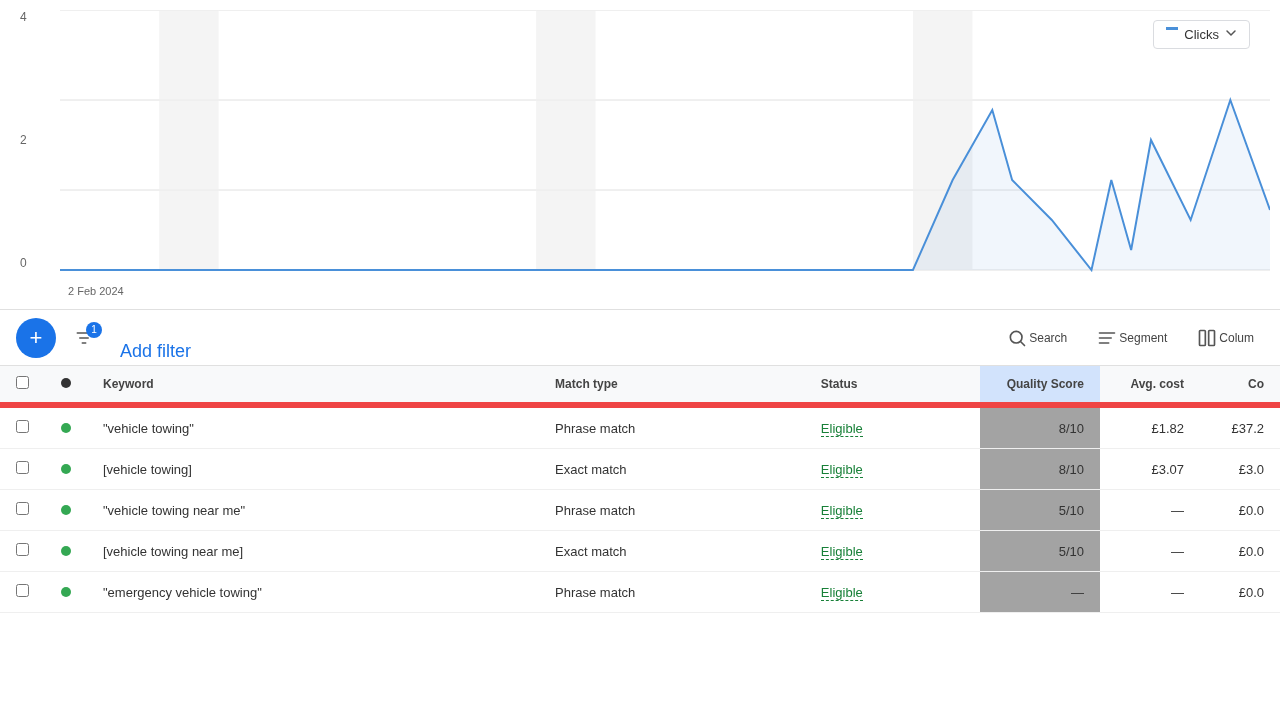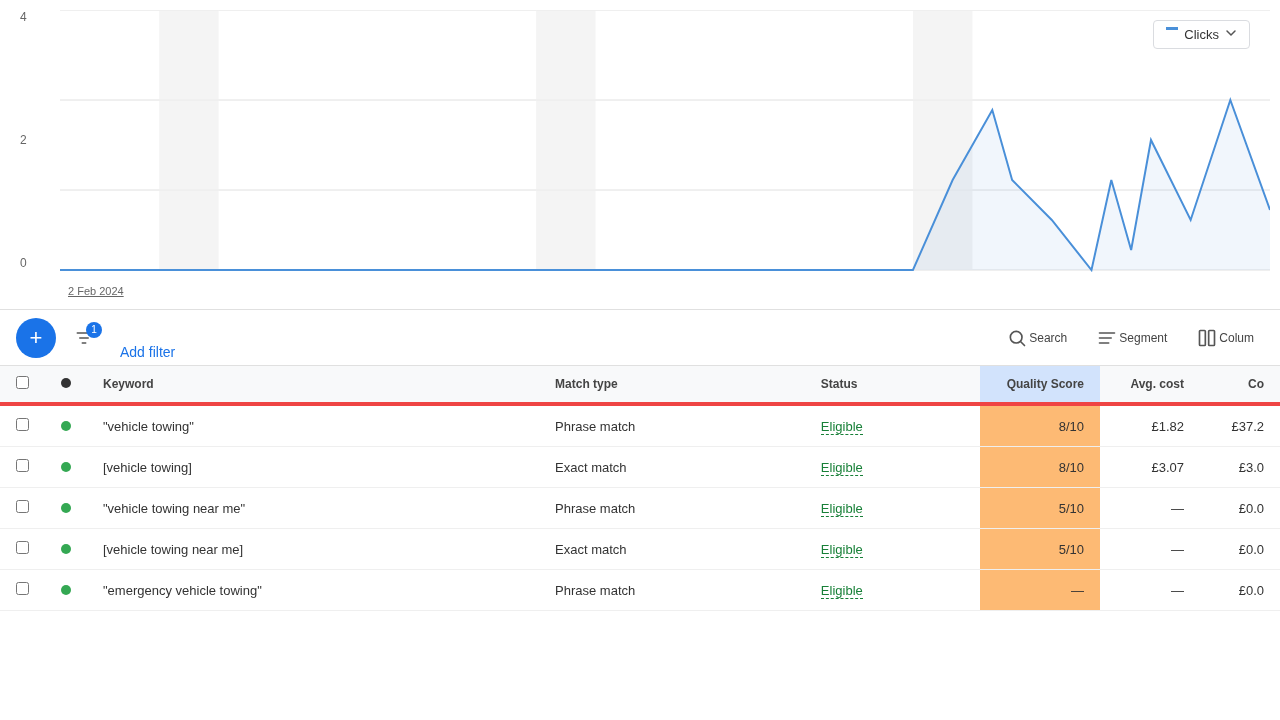--- a/index.html
+++ b/index.html
@@ -48,21 +48,20 @@
       height: 3px;
       background: #4a90d9;
       display: inline-block;
     }
     .date-label {
       position: absolute;
       bottom: 12px;
       left: 68px;
       font-size: 11px;
       color: #666;
-      text-decoration: underline;
     }
 
     
     .toolbar {
       display: flex;
       align-items: center;
       padding: 8px 16px;
       border-bottom: 1px solid #e0e0e0;
       gap: 10px;
       height: 56px;
@@ -115,21 +114,21 @@
       padding: 6px 14px;
       font-size: 13px;
       color: #333;
       cursor: pointer;
       white-space: nowrap;
     }
     .add-filter-btn {
       background: none;
       border: none;
       color: #1a73e8;
-      font-size: 14px;
+      font-size: 18px;
       cursor: pointer;
       padding: 6px 8px;
       margin-top: 28px;
     }
     .spacer { flex: 1; }
     .toolbar-action {
       display: flex;
       flex-direction: row;
       align-items: center;
       cursor: pointer;
@@ -158,21 +157,21 @@
       background: #f8f9fa;
       border-bottom: 1px solid #e0e0e0;
     }
     th {
       padding: 10px 16px;
       text-align: left;
       font-size: 12px;
       font-weight: 600;
       color: #444;
       white-space: nowrap;
-      border-bottom: 4px solid #ef4444;
+      border-bottom: 6px solid #ef4444;
     }
     th.right { text-align: right; }
     td {
       padding: 12px 16px;
       border-bottom: 1px solid #efefef;
       font-size: 13px;
       color: #333;
       white-space: nowrap;
     }
     td.right { text-align: right; }
@@ -194,21 +193,21 @@
     .eligible-badge {
       color: #188038;
       border-bottom: 1px dashed #188038;
       font-size: 13px;
     }
     .col-quality { width: 120px; margin-top: 36px; }
     .col-avgcost { width: 100px; }
     .col-co { width: 80px; }
 
     
-    .highlighted-col { background: #fdba74; }
+    .highlighted-col { background: #a3a3a3; }
     th.highlighted-col { background: #d2e3fc; }
   </style>
 </head>
 <body>
 
 <div class="chart-area">
   
   <div class="chart-y-labels">
     <span>4</span>
     <span>2</span>

